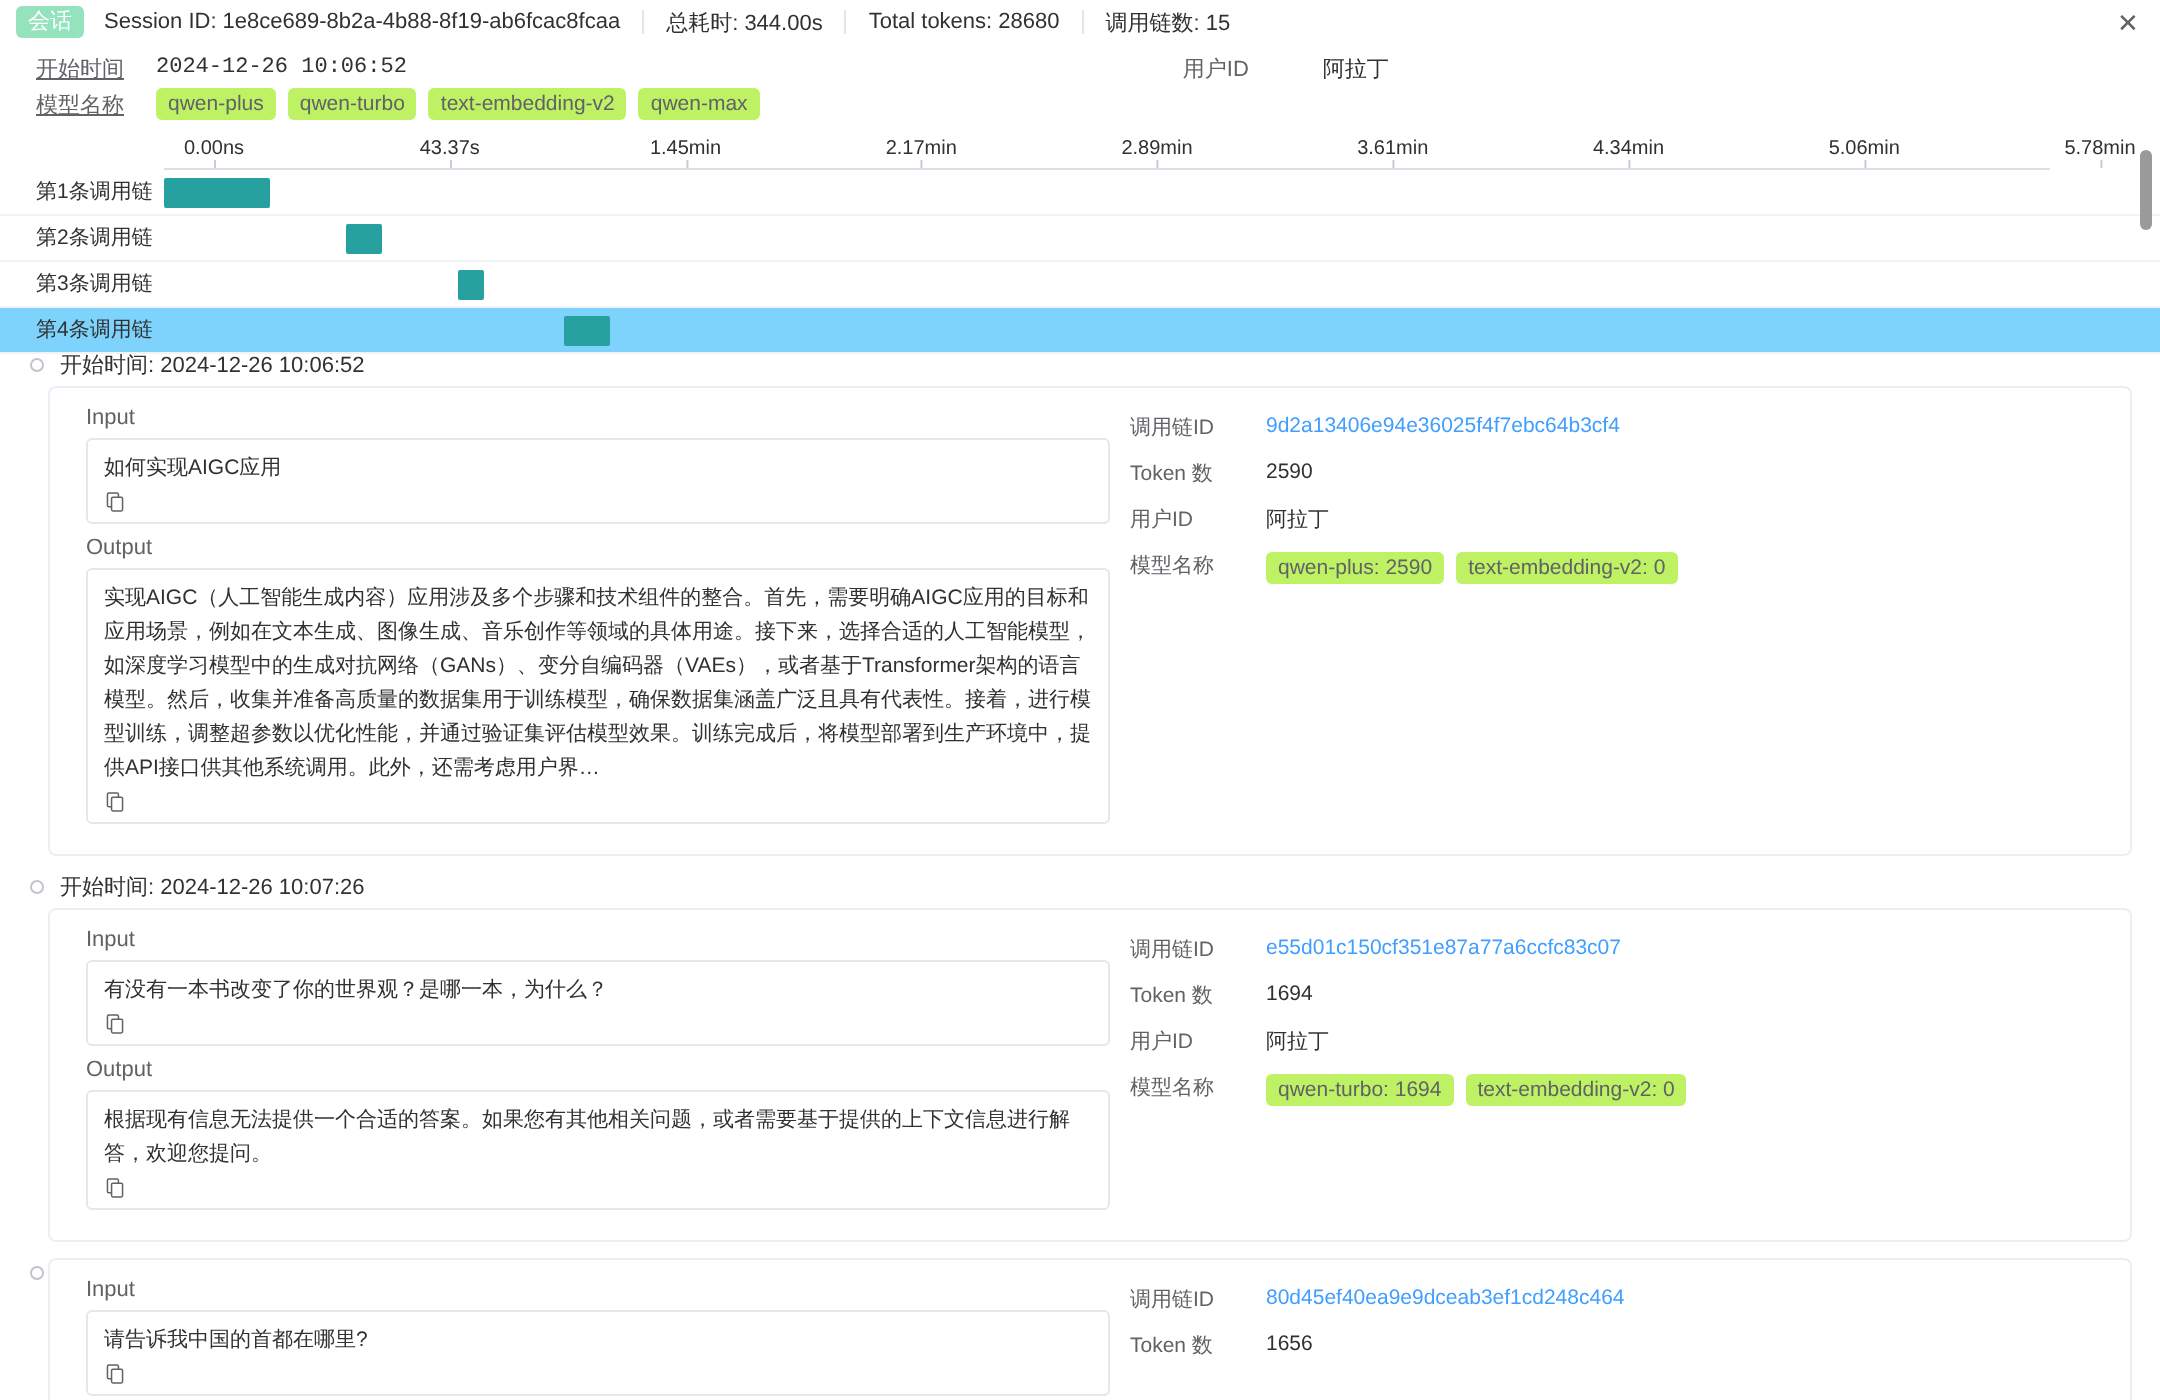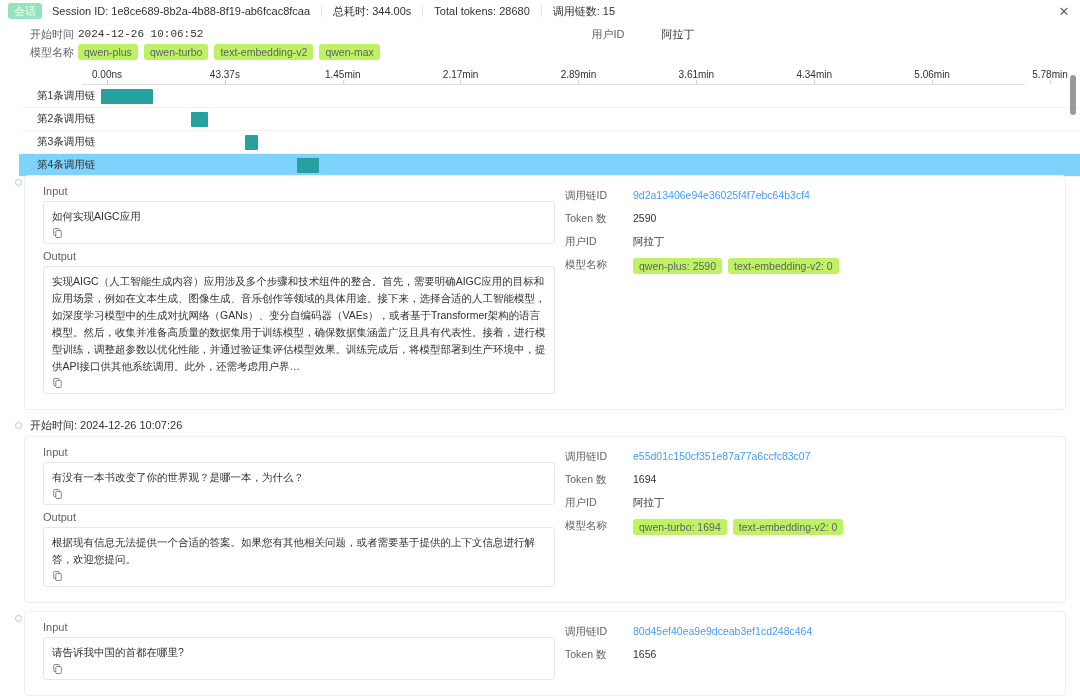--- a/index.html
+++ b/index.html
@@ -52,24 +52,25 @@
     font-size: 11px;
   }
   .meta-row {
     display: flex;
     align-items: center;
     min-height: 18px;
     padding: 1px 0;
   }
   .meta-label {
     width: 78px;
-    padding-left: 30px;
+    padding-left: 18px;
     color: #606266;
     font-size: 11px;
     flex: none;
+    text-decoration: underline;
   }
   .meta-value { color: #303133; font-size: 11px; font-family: Liberation Mono, monospace; }
   .meta-label-2 {
     width: 70px;
     color: #606266;
     font-size: 11px;
     flex: none;
   }
   .tagwrap { display: flex; gap: 6px; flex-wrap: wrap; }
   .tag {
@@ -103,21 +104,21 @@
     white-space: nowrap;
     margin-left: 25px;
   }
   .tick::after {
     content: "";
     position: absolute;
     left: 50%; bottom: -4px;
     width: 1px; height: 4px;
     background: #c9ccd2;
   }
-  .rows { position: relative; margin-top: 0; padding-left: 19px; }
+  .rows { position: relative; margin-top: 0; }
   .trow {
     position: relative;
     height: 23px;
     border-bottom: 1px solid #f2f3f5;
     display: flex;
     align-items: center;
   }
   .trow.alt { background: #7dd3fc; }
   .trow-label {
     width: 82px;
@@ -276,20 +277,21 @@
           <div class="bar" style="left: 21.2%; width: 2.4%; background: rgb(38, 161, 160);"></div>
         </div>
       </div>
     </div>
   <div class="vscroll"></div>
 </div>
 
 <div class="cards" id="cards">
     <div class="card-block">
       <span class="card-dot"></span>
+      <div class="card-time">开始时间: 2024-12-26 10:06:52</div>
       <div class="card">
         <div class="card-left">
           <div class="io-label">Input</div>
           <div class="io-box">
             <div class="io-text">如何实现AIGC应用</div>
             <svg viewBox="0 0 16 16" class="copy-icon">
               <rect x="2.5" y="1.5" width="8" height="10" rx="1" fill="none" stroke="#606266" stroke-width="1.1"></rect>
               <rect x="5.5" y="4.5" width="8" height="10" rx="1" fill="#fff" stroke="#606266" stroke-width="1.1"></rect>
             </svg>
           </div>

